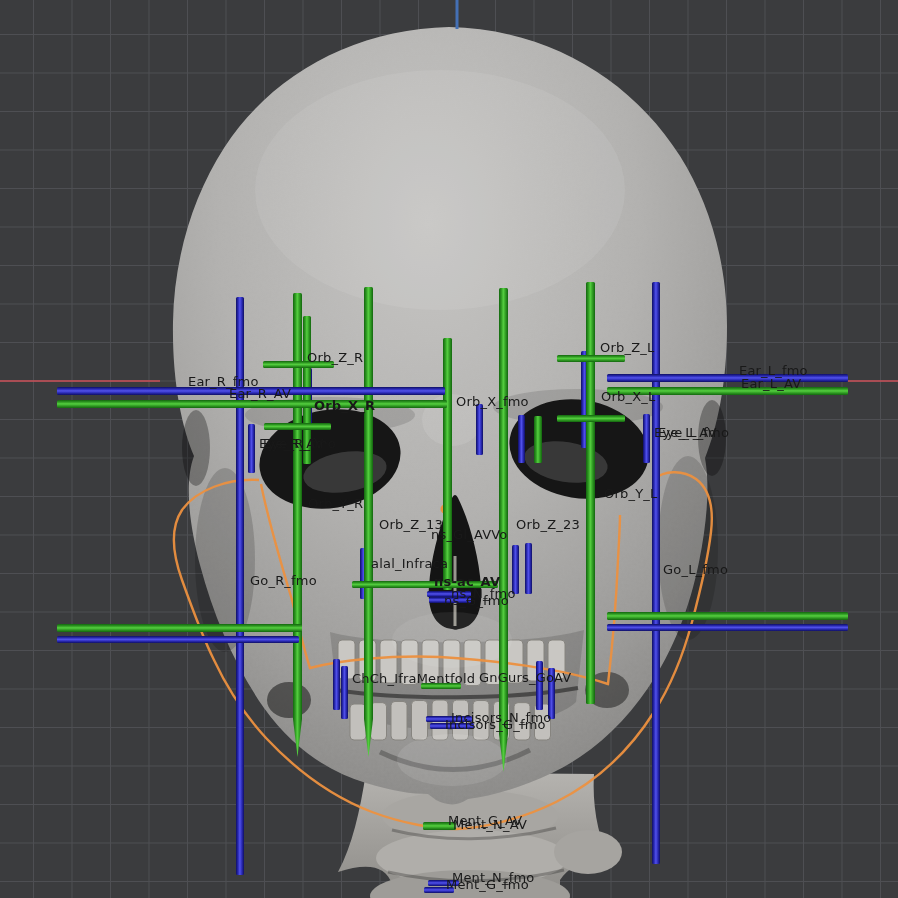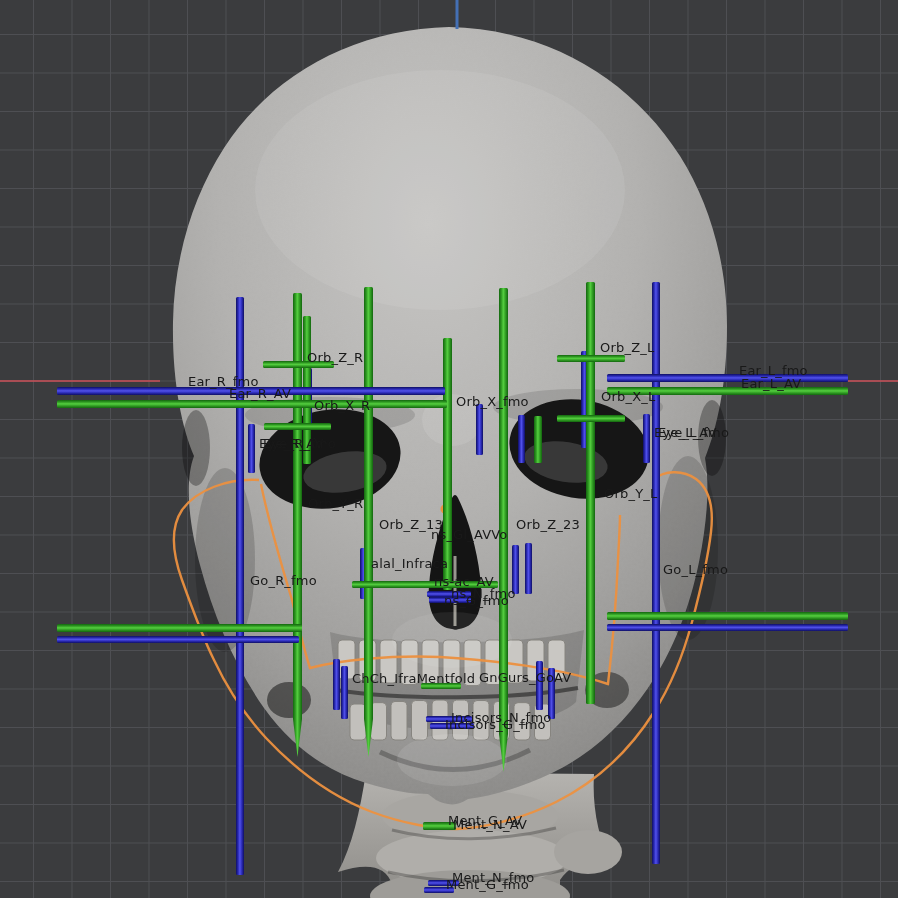--- a/index.html
+++ b/index.html
@@ -200,34 +200,34 @@
       <div class="bar g h" style="left: 423px; top: 822px; width: 33px; height: 8px;"></div>
     </div>
 
   <div id="labels">
       <div class="lm-label" style="left: 307px; top: 351px;">Orb_Z_R</div>
       <div class="lm-label" style="left: 600px; top: 341px;">Orb_Z_L</div>
       <div class="lm-label" style="left: 188px; top: 375px;">Ear_R_fmo</div>
       <div class="lm-label" style="left: 188px; top: 387px; margin-left: 41px;">Ear_R_AV</div>
       <div class="lm-label" style="left: 739px; top: 364px;">Ear_L_fmo</div>
       <div class="lm-label" style="left: 741px; top: 377px;">Ear_L_AV</div>
-      <div class="lm-label" style="left: 314px; top: 399px;">Orb_X_R</div>
+      <div class="lm-label" style="left: 314px; top: 399px; font-weight: bold;">Orb_X_R</div>
       <div class="lm-label" style="left: 456px; top: 395px;">Orb_X_fmo</div>
       <div class="lm-label" style="left: 601px; top: 390px;">Orb_X_L</div>
       <div class="lm-label" style="left: 259px; top: 437px;">Eye_R_AV</div>
       <div class="lm-label" style="left: 263px; top: 437px;">Eye_R_fmo</div>
       <div class="lm-label" style="left: 654px; top: 426px;">Eye_L_AV</div>
       <div class="lm-label" style="left: 658px; top: 426px;">Eye_L_fmo</div>
       <div class="lm-label" style="left: 308px; top: 497px;">Orb_Y_R</div>
       <div class="lm-label" style="left: 604px; top: 487px;">Orb_Y_L</div>
       <div class="lm-label" style="left: 379px; top: 518px;">Orb_Z_13</div>
       <div class="lm-label" style="left: 516px; top: 518px;">Orb_Z_23</div>
       <div class="lm-label" style="left: 371px; top: 557px;">alal_Infraca</div>
       <div class="lm-label" style="left: 431px; top: 528px;">ns_Gl_AVVo</div>
-      <div class="lm-label" style="left: 434px; top: 575px;">ns-ac_AV</div>
+      <div class="lm-label" style="left: 434px; top: 575px; font-weight: bold;">ns-ac_AV</div>
       <div class="lm-label" style="left: 451px; top: 587px;">ns_N_fmo</div>
       <div class="lm-label" style="left: 444px; top: 594px;">ns_G_fmo</div>
       <div class="lm-label" style="left: 250px; top: 574px;">Go_R_fmo</div>
       <div class="lm-label" style="left: 663px; top: 563px;">Go_L_fmo</div>
       <div class="lm-label" style="left: 352px; top: 672px;">ChCh_IfraMentfold</div>
       <div class="lm-label" style="left: 479px; top: 671px;">GnGurs_GoAV</div>
       <div class="lm-label" style="left: 451px; top: 711px;">Incisors_N_fmo</div>
       <div class="lm-label" style="left: 445px; top: 718px;">Incisors_G_fmo</div>
       <div class="lm-label" style="left: 448px; top: 814px;">Ment_G_AV</div>
       <div class="lm-label" style="left: 453px; top: 812px; margin-top: 6px;">Ment_N_AV</div>

